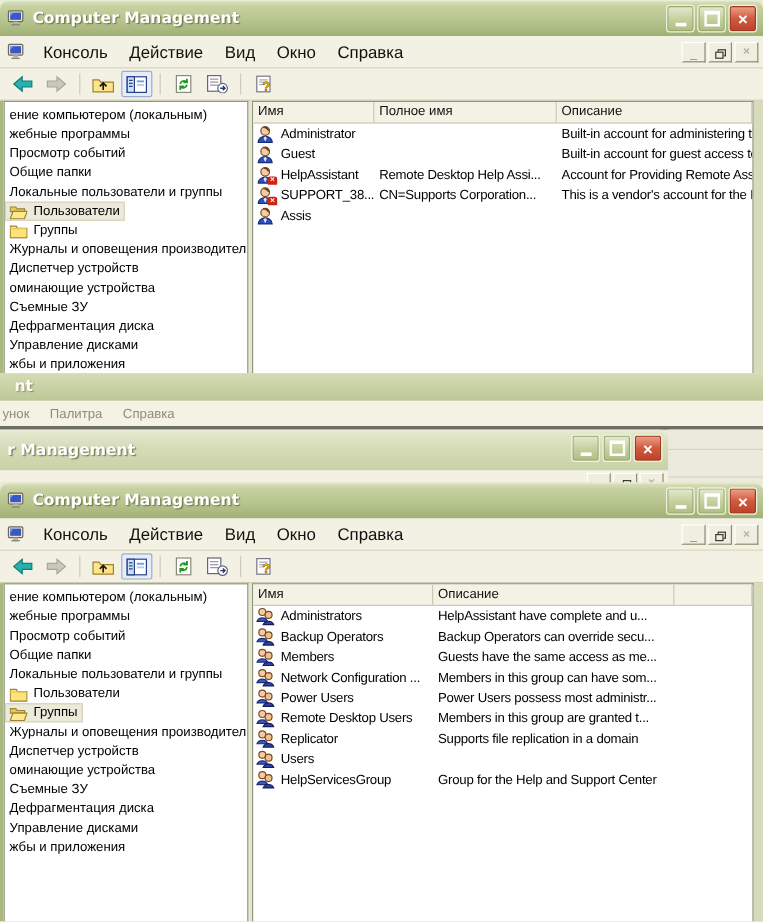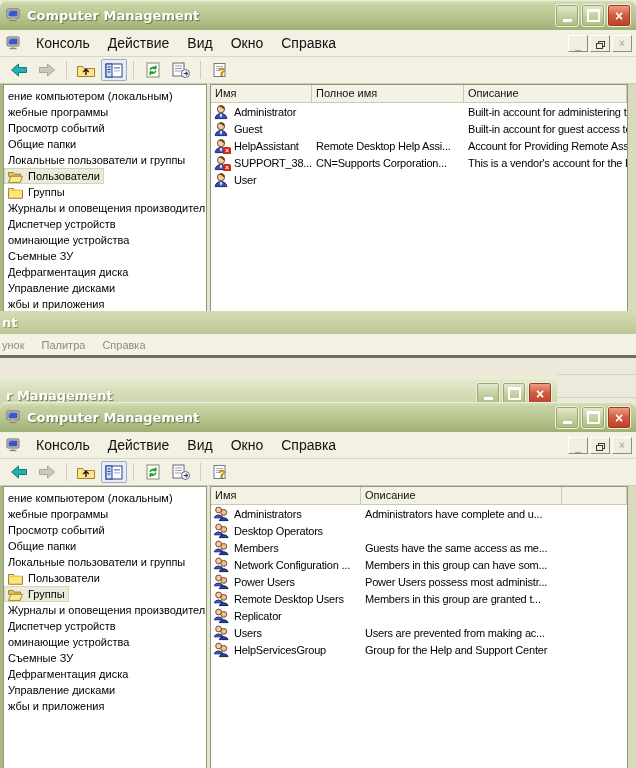--- a/index.html
+++ b/index.html
@@ -113,31 +113,31 @@
   .badge{
     display:none;position:absolute;right:-2px;bottom:-1px;width:8px;height:8px;
     background:#cf2312;border-radius:2px;color:#fff;font-size:7px;line-height:8px;
     text-align:center;font-weight:bold;
   }
   .licon.user-blocked-icon .badge{display:block;}
 
   
   #paint-strip{position:absolute;left:0;top:311px;width:636px;height:47px;}
   .pt-title{
-    height:23px;display:flex;align-items:center;padding-left:2px;
+    height:23px;display:flex;align-items:center;padding-left:12px;
     background:linear-gradient(180deg,#d4dcb4 0%,#c6d0a2 60%,#bcc796 100%);
     color:#fdfdf6;font-family:"DejaVu Sans",sans-serif;font-weight:bold;font-size:13px;
     text-shadow:1px 1px 1px rgba(110,115,70,.7);
   }
   .pt-menu{height:21px;background:#f3f2e4;display:flex;align-items:center;padding-left:2px;}
   .pmenu-item{font-size:11px;color:#8f8d7a;margin-right:17px;white-space:nowrap;}
   .dark-line{height:3px;background:#6e6e64;}
 
   #win-partial{
-    position:absolute;left:0;top:378px;width:557px;height:44px;
+    position:absolute;left:0;top:358px;width:557px;height:44px;
     border-radius:0 7px 0 0;overflow:hidden;
   }
   #win-partial .titlebar{height:34px;border-radius:0 7px 0 0;}
   #win-partial .sliver{height:10px;background:#f2f1e3;position:relative;overflow:hidden;}
   #behind-right{
     position:absolute;left:557px;top:358px;width:79px;height:44px;background:#eceadc;
   }
   #behind-right .hline{position:absolute;left:0;width:79px;height:1px;background:#d6d3bd;}
 
   
@@ -418,21 +418,21 @@
             <span class="cell c-name col1">
               <span class="licon user-icon">
                 <svg class="svg-user" width="16" height="16" viewBox="0 0 16 16">
                   <circle cx="8" cy="5.2" r="3.6" fill="#f4cba2" stroke="#7a4a20"></circle>
                   <path d="M8 1.6 a3.6 3.6 0 0 1 3.6 3.6 l-1.2 -0.3 a6 6 0 0 0 -4.6 -2.5 Z" fill="#6a4218"></path>
                   <path d="M2.2 14.6 a5.8 5 0 0 1 11.6 0 Z" fill="#3050c0" stroke="#1c2c72"></path>
                   <path d="M8 9.6 l1.4 1.4 -1.4 3 -1.4 -3 Z" fill="#e8e8f4"></path>
                 </svg>
 
               </span>
-              <span>User</span>
+              <span>Assis</span>
             </span>
             <span class="cell col2"></span>
             <span class="cell col3"></span>
           </div>
         </div>
     </div>
   </div>
 </div>
 
 <div id="paint-strip">
@@ -678,38 +678,39 @@
                 <svg class="svg-group" width="16" height="16" viewBox="0 0 16 16">
                   <circle cx="5.6" cy="4" r="2.9" fill="#f4cba2" stroke="#7a4a20"></circle>
                   <path d="M1.2 11.8 a4.6 4 0 0 1 8.8 0 Z" fill="#3a5ac8" stroke="#1c2c72"></path>
                   <circle cx="10.8" cy="6.4" r="2.9" fill="#eec092" stroke="#7a4a20"></circle>
                   <path d="M6.3 14.6 a4.6 4 0 0 1 8.8 0 Z" fill="#2a44a8" stroke="#141f5e"></path>
                 </svg>
 
               </span>
               <span>Administrators</span>
             </span>
-            <span class="cell col2">Administrators have complete and u...</span>
+            <span class="cell col2">HelpAssistant have complete and u...</span>
             <span class="cell col3"></span>
           </div>
 
           <div class="lrow">
             <span class="cell c-name col1">
               <span class="licon group-icon">
 
                 <svg class="svg-group" width="16" height="16" viewBox="0 0 16 16">
                   <circle cx="5.6" cy="4" r="2.9" fill="#f4cba2" stroke="#7a4a20"></circle>
                   <path d="M1.2 11.8 a4.6 4 0 0 1 8.8 0 Z" fill="#3a5ac8" stroke="#1c2c72"></path>
                   <circle cx="10.8" cy="6.4" r="2.9" fill="#eec092" stroke="#7a4a20"></circle>
                   <path d="M6.3 14.6 a4.6 4 0 0 1 8.8 0 Z" fill="#2a44a8" stroke="#141f5e"></path>
                 </svg>
 
               </span>
-              <span>Desktop Operators</span>
-            </span>
+              <span>Backup Operators</span>
+            </span>
+            <span class="cell col2">Backup Operators can override secu...</span>
             <span class="cell col3"></span>
           </div>
 
           <div class="lrow">
             <span class="cell c-name col1">
               <span class="licon group-icon">
 
                 <svg class="svg-group" width="16" height="16" viewBox="0 0 16 16">
                   <circle cx="5.6" cy="4" r="2.9" fill="#f4cba2" stroke="#7a4a20"></circle>
                   <path d="M1.2 11.8 a4.6 4 0 0 1 8.8 0 Z" fill="#3a5ac8" stroke="#1c2c72"></path>
@@ -785,38 +786,38 @@
                 <svg class="svg-group" width="16" height="16" viewBox="0 0 16 16">
                   <circle cx="5.6" cy="4" r="2.9" fill="#f4cba2" stroke="#7a4a20"></circle>
                   <path d="M1.2 11.8 a4.6 4 0 0 1 8.8 0 Z" fill="#3a5ac8" stroke="#1c2c72"></path>
                   <circle cx="10.8" cy="6.4" r="2.9" fill="#eec092" stroke="#7a4a20"></circle>
                   <path d="M6.3 14.6 a4.6 4 0 0 1 8.8 0 Z" fill="#2a44a8" stroke="#141f5e"></path>
                 </svg>
 
               </span>
               <span>Replicator</span>
             </span>
+            <span class="cell col2">Supports file replication in a domain</span>
             <span class="cell col3"></span>
           </div>
 
           <div class="lrow">
             <span class="cell c-name col1">
               <span class="licon group-icon">
 
                 <svg class="svg-group" width="16" height="16" viewBox="0 0 16 16">
                   <circle cx="5.6" cy="4" r="2.9" fill="#f4cba2" stroke="#7a4a20"></circle>
                   <path d="M1.2 11.8 a4.6 4 0 0 1 8.8 0 Z" fill="#3a5ac8" stroke="#1c2c72"></path>
                   <circle cx="10.8" cy="6.4" r="2.9" fill="#eec092" stroke="#7a4a20"></circle>
                   <path d="M6.3 14.6 a4.6 4 0 0 1 8.8 0 Z" fill="#2a44a8" stroke="#141f5e"></path>
                 </svg>
 
               </span>
               <span>Users</span>
             </span>
-            <span class="cell col2">Users are prevented from making ac...</span>
             <span class="cell col3"></span>
           </div>
 
           <div class="lrow">
             <span class="cell c-name col1">
               <span class="licon group-icon">
 
                 <svg class="svg-group" width="16" height="16" viewBox="0 0 16 16">
                   <circle cx="5.6" cy="4" r="2.9" fill="#f4cba2" stroke="#7a4a20"></circle>
                   <path d="M1.2 11.8 a4.6 4 0 0 1 8.8 0 Z" fill="#3a5ac8" stroke="#1c2c72"></path>

